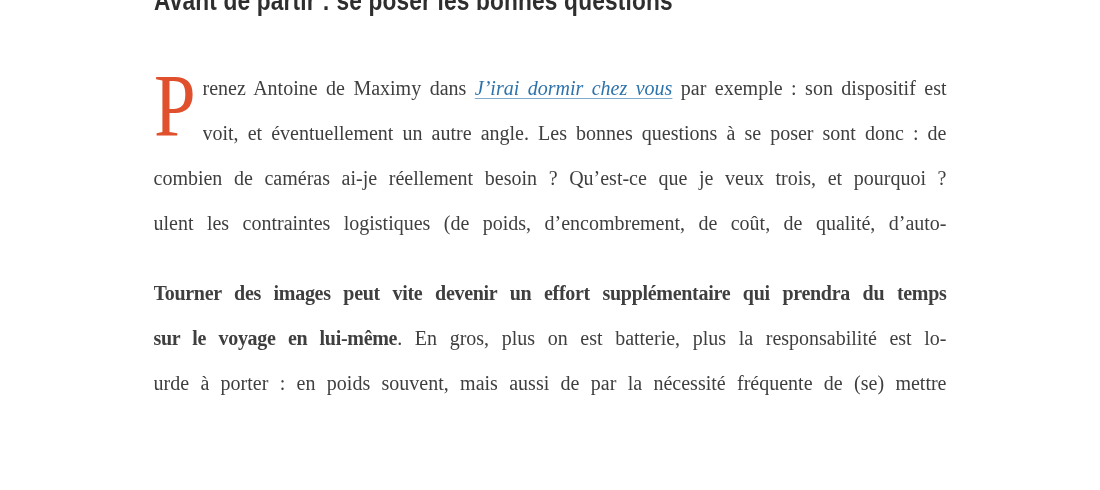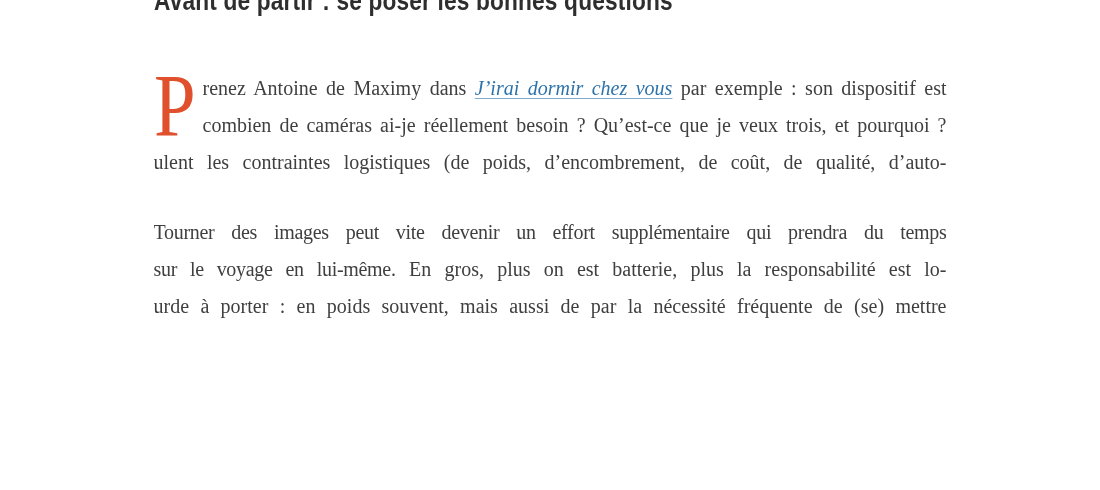--- a/index.html
+++ b/index.html
@@ -34,38 +34,39 @@
   .para {
     font-size: 20px;
     line-height: 37px;
     color: var(--body-color, #3f3f3f);
   }
   .para-0 { margin-top: 53px; }
   .para-1 { margin-top: 33px; }
   .line {
     height: 37px;
     overflow: hidden;
+    margin-top: 8px;
   }
   .line.just {
     text-align: justify;
     text-align-last: justify;
   }
   .dropcap {
     float: left;
     width: 44px;
     height: 74px;
     margin-right: 5px;
     font-size: 88px;
     line-height: 72px;
     color: var(--dropcap-color, #e0502d);
     transform: scaleX(0.85);
     transform-origin: 0 0;
   }
   .run-bold {
-    font-weight: normal;
+    font-weight: bold;
     letter-spacing: -0.3px;
   }
   .run-link {
     color: var(--link-color, #2d72aa);
     font-style: italic;
     text-decoration: underline;
     text-decoration-thickness: 1px;
     text-underline-offset: 3px;
     text-decoration-color: rgba(45, 114, 170, 0.6);
     cursor: pointer;
@@ -73,20 +74,21 @@
 </style>
 </head>
 <body style="background: rgb(255, 255, 255);">
 
 <div class="page">
   <h1 class="heading">Avant de partir : se poser les bonnes questions</h1>
   <div id="article">
       <div class="para para-0">
         <span class="dropcap">P</span>
         <div class="line just"><span>renez Antoine de Maximy dans </span><a class="run-link">J’irai dormir chez vous</a><span> par exemple : son dispositif est</span></div>
+        <div class="line just"><span>voit, et éventuellement un autre angle. Les bonnes questions à se poser sont donc : de</span></div>
         <div class="line just"><span>combien de caméras ai-je réellement besoin ? Qu’est-ce que je veux trois, et pourquoi ?</span></div>
         <div class="line just"><span>ulent les contraintes logistiques (de poids, d’encombrement, de coût, de qualité, d’auto-</span></div>
       </div>
       <div class="para para-1">
         <div class="line just"><span class="run-bold">Tourner des images peut vite devenir un effort supplémentaire qui prendra du temps</span></div>
         <div class="line just"><span class="run-bold">sur le voyage en lui-même</span><span>. En gros, plus on est batterie, plus la responsabilité est lo-</span></div>
         <div class="line just"><span>urde à porter : en poids souvent, mais aussi de par la nécessité fréquente de (se) mettre</span></div>
       </div>
     </div>
 </div>

